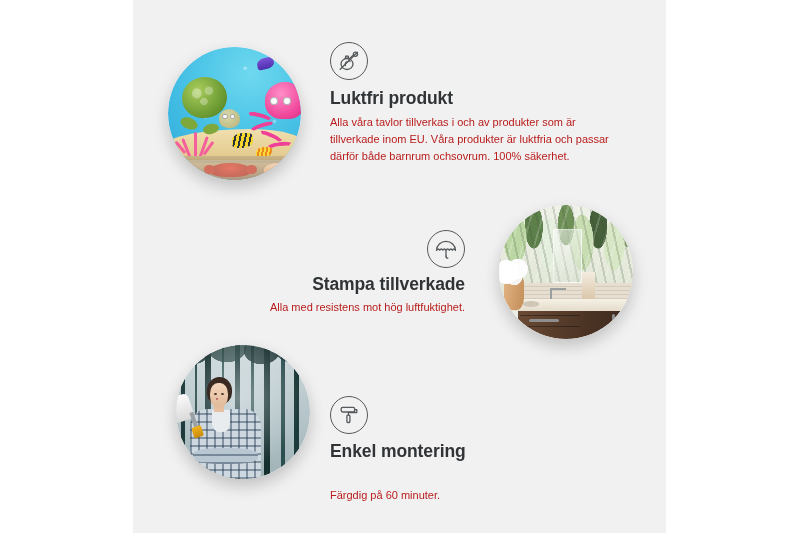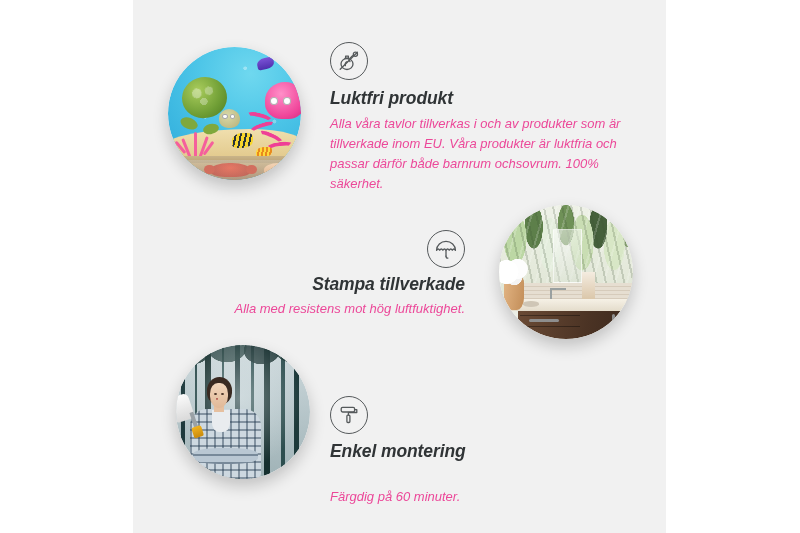--- a/index.html
+++ b/index.html
@@ -10,21 +10,20 @@
     overflow: hidden;
     background: #ffffff;
     font-family: "Liberation Sans", sans-serif;
   }
 
   #stage {
     position: relative;
     width: 800px;
     height: 533px;
     background: #ffffff;
-    font-style: italic;
   }
 
   
   .canvas-panel {
     position: absolute;
     left: 133px;
     top: 0;
     width: 533px;
     height: 533px;
     background: #f1f1f1;
@@ -459,22 +458,22 @@
   .icon-circle svg { display: block; }
 
   .feature h3 {
     color: #303436;
     font-size: 17.5px;
     font-weight: 700;
     letter-spacing: -0.1px;
     line-height: 1.2;
   }
   .feature p {
-    color: #ec4899;
-    font-size: 13px;
+    color: #b91c1c;
+    font-size: 11px;
     line-height: 1.53;
   }
 
   
   #feature-odourless { left: 330px; top: 42px; width: 296px; }
   #feature-odourless .icon-circle { margin-bottom: 8px; }
   #feature-odourless h3 { margin-bottom: 5px; }
 
   
   #feature-waterproof { left: 180px; top: 230px; width: 285px; text-align: right; }

